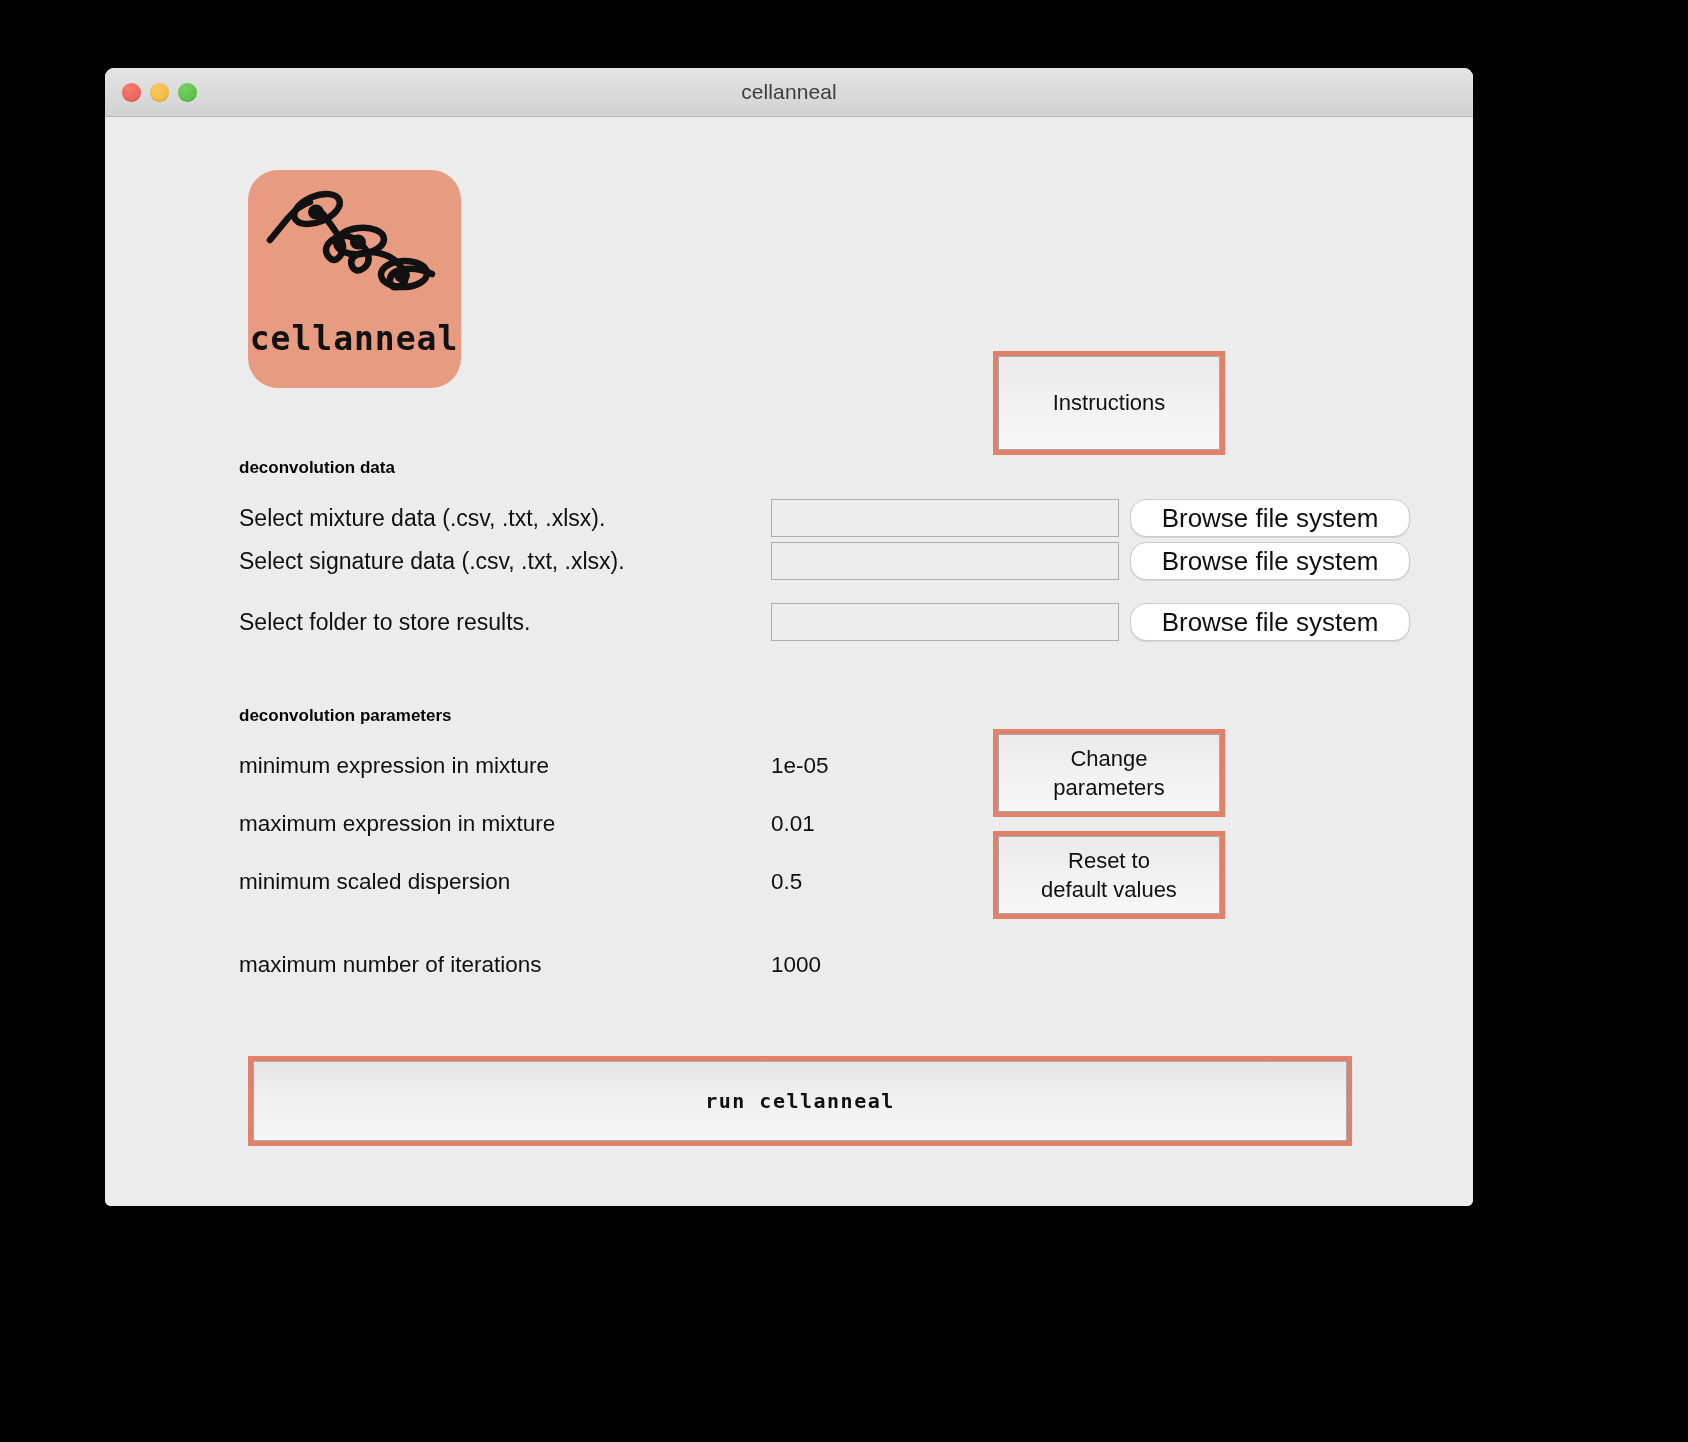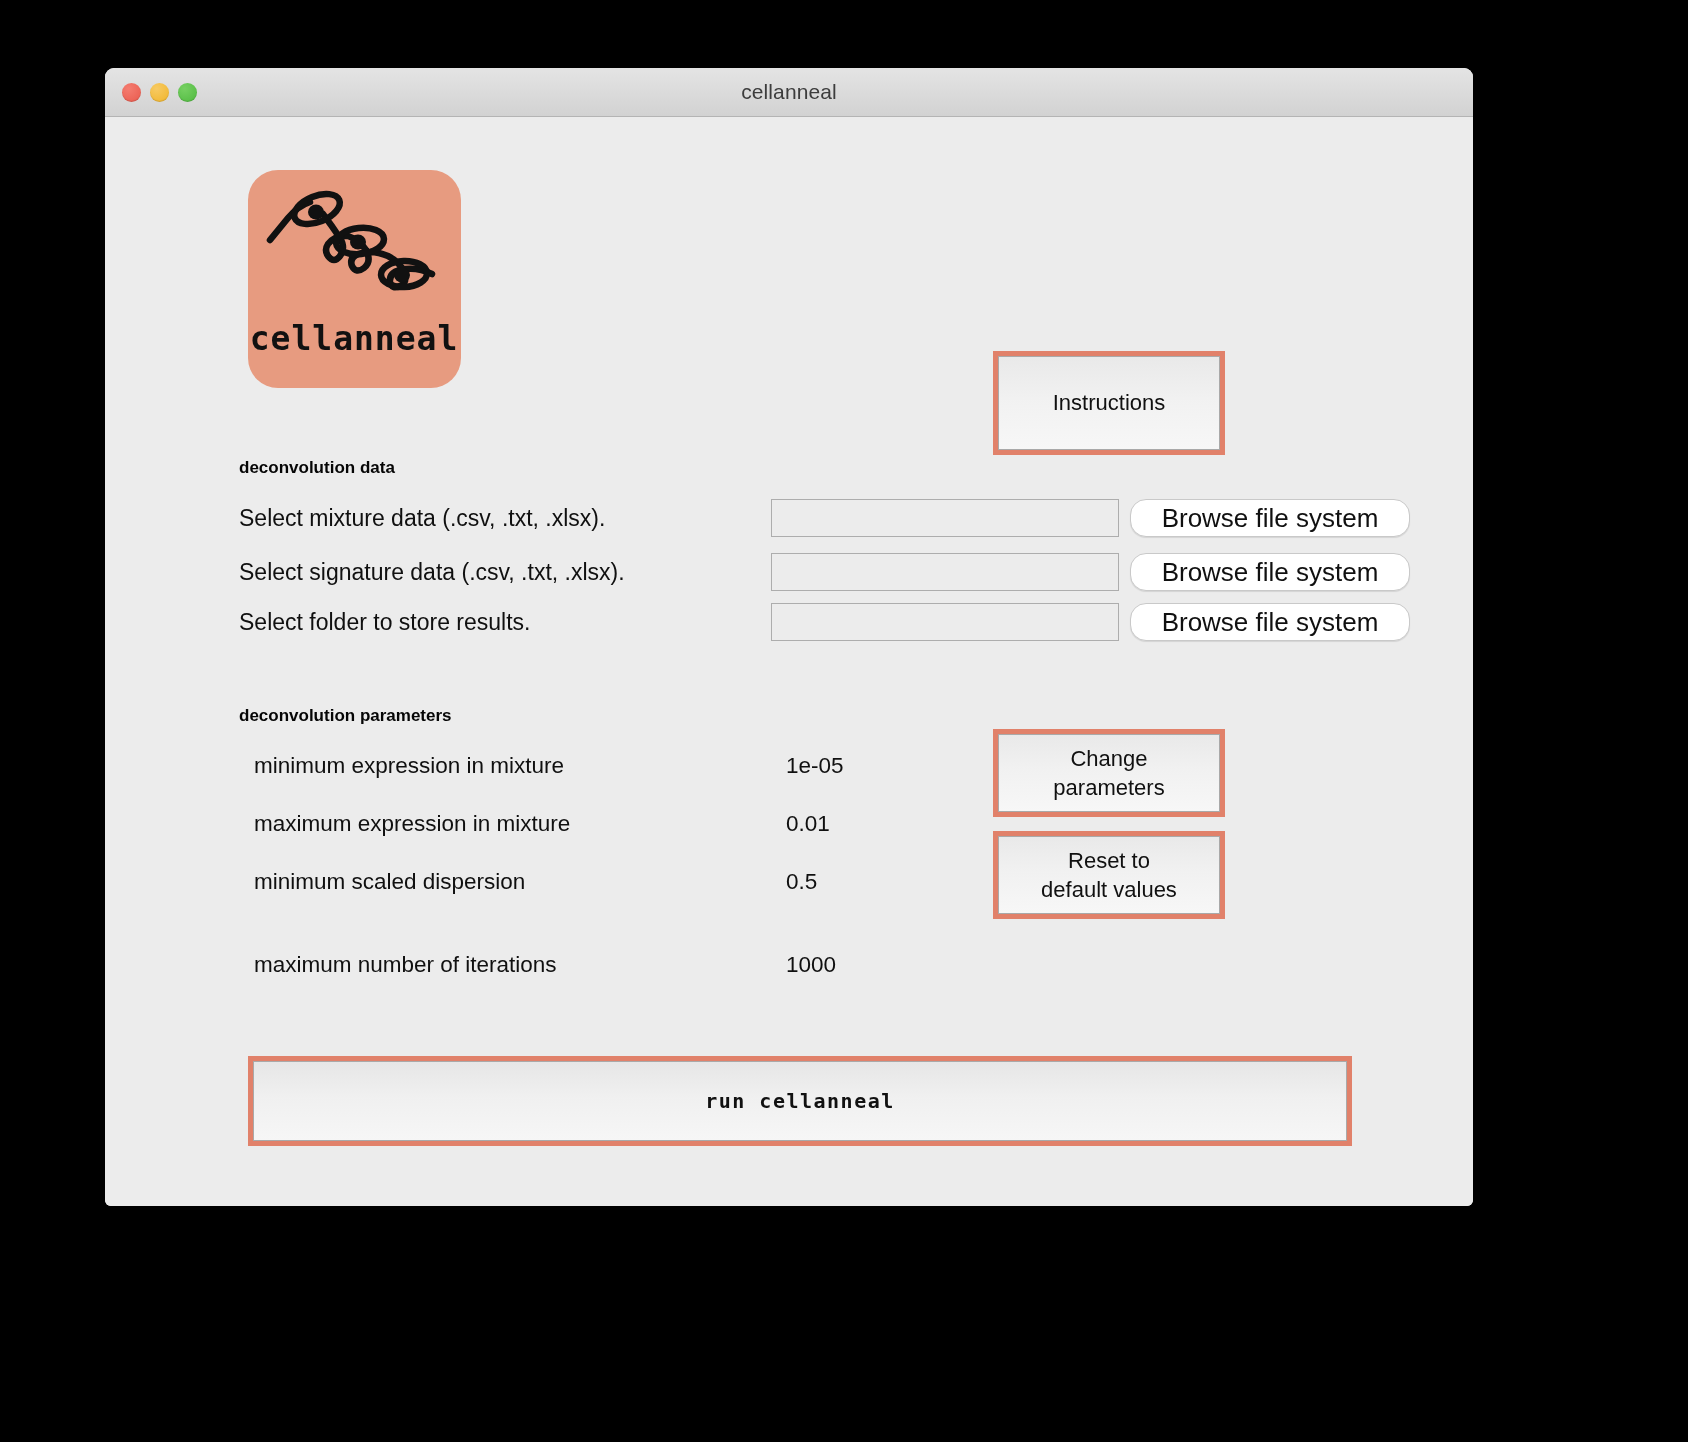--- a/index.html
+++ b/index.html
@@ -204,27 +204,27 @@
     border-radius: 16px;
     box-shadow: 0 1px 1px rgba(0,0,0,0.10);
     display: flex;
     align-items: center;
     justify-content: center;
     font-size: 26px;
     color: #101010;
     cursor: pointer;
   }
   #data-row-0 { top: 381px; }
-  #data-row-1 { top: 435px; }
+  #data-row-1 { top: 424px; }
   #data-row-2 { top: 485px; }
 
   
   .param-row {
     position: absolute;
-    left: 149px;
+    left: 134px;
     width: 720px;
     height: 32px;
   }
   .param-row .pname {
     position: absolute;
     left: 0;
     top: 50%;
     transform: translateY(-50%);
     font-size: 22.5px;
     color: #101010;

